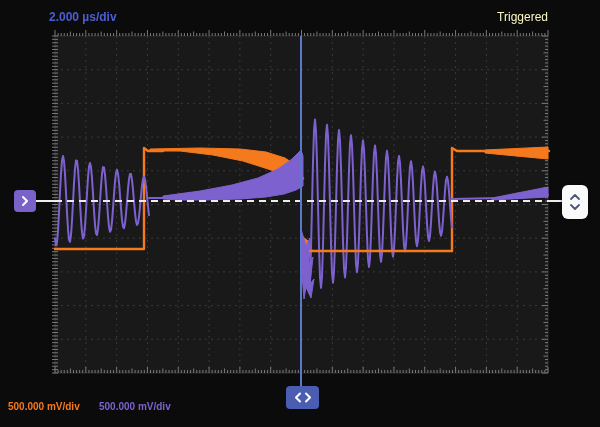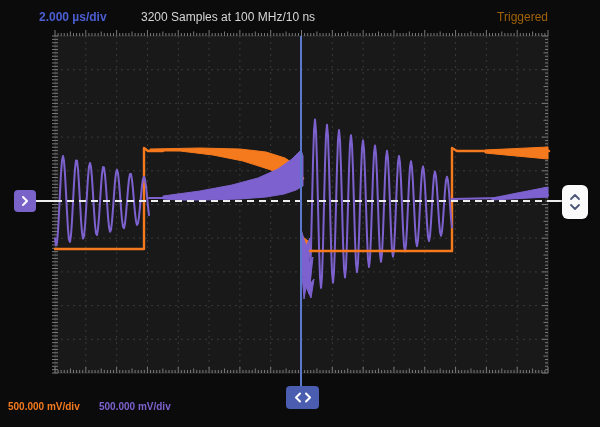--- a/index.html
+++ b/index.html
@@ -1,40 +1,39 @@
 <!DOCTYPE html>
 <html><head>
 <meta charset="utf-8">
 <style>
   html,body{margin:0;padding:0;background:#0b0b0c;}
   #app{position:relative;width:600px;height:427px;background:#0b0b0c;overflow:hidden;
        font-family:"Liberation Sans",sans-serif;}
   .hdr-text{position:absolute;top:10px;font-size:12px;line-height:14px;white-space:nowrap;}
-  #timebase{left:39px;font-weight:bold;}
+  #timebase{left:49px;font-weight:bold;}
   #samples{left:141px;}
   #trigstatus{right:52px;}
   .ftr-text{position:absolute;top:400px;font-size:10px;font-weight:bold;line-height:14px;white-space:nowrap;}
   #ch1label{left:8px;}
   #ch2label{left:99px;}
   svg.scope{position:absolute;left:0;top:0;}
   .ctl{position:absolute;display:flex;align-items:center;justify-content:center;
        border-radius:4px;cursor:pointer;box-sizing:border-box;}
   #marker-left{left:14px;top:190px;width:22px;height:22px;}
   #spinner{left:562px;top:185px;width:26px;height:34px;background:#fafafa;border-radius:6px;
            flex-direction:column;gap:2px;box-shadow:0 0 3px rgba(0,0,0,.6);}
   #hpos-btn{left:286px;top:386px;width:33px;height:23px;}
 </style>
 </head>
 <body>
 
 <div id="app">
 
   <div id="timebase" class="hdr-text" style="color: rgb(76, 94, 211);">2.000 µs/div</div>
-  <div id="samples" class="hdr-text" style="color: rgb(214, 214, 214);">3200 Samples at 100 MHz/10 ns</div>
-  <div id="trigstatus" class="hdr-text" style="color: #a16207;">Triggered</div>
+  <div id="trigstatus" class="hdr-text" style="color: #fef9c3;">Triggered</div>
 
   <svg class="scope" width="600" height="427" viewBox="0 0 600 427">
     <rect id="plotbg" x="55" y="36" width="493" height="337" fill="#1a191a" stroke="#2e2e2e"></rect>
     <g id="grid">
         <line x1="85.8125" y1="36" x2="85.8125" y2="373" stroke="#3a3a3a" stroke-width="1" stroke-dasharray="2 4"></line>
         <line x1="116.625" y1="36" x2="116.625" y2="373" stroke="#3a3a3a" stroke-width="1" stroke-dasharray="2 4"></line>
         <line x1="147.4375" y1="36" x2="147.4375" y2="373" stroke="#3a3a3a" stroke-width="1" stroke-dasharray="2 4"></line>
         <line x1="178.25" y1="36" x2="178.25" y2="373" stroke="#3a3a3a" stroke-width="1" stroke-dasharray="2 4"></line>
         <line x1="209.0625" y1="36" x2="209.0625" y2="373" stroke="#3a3a3a" stroke-width="1" stroke-dasharray="2 4"></line>
         <line x1="239.875" y1="36" x2="239.875" y2="373" stroke="#3a3a3a" stroke-width="1" stroke-dasharray="2 4"></line>

